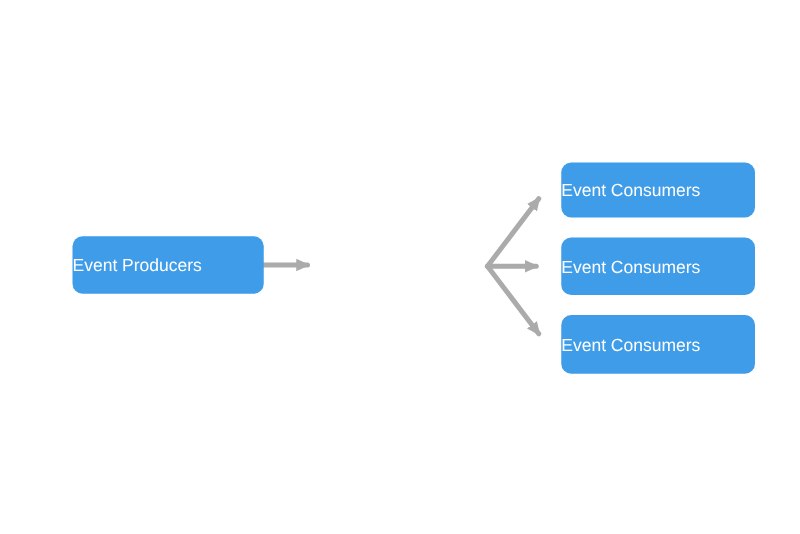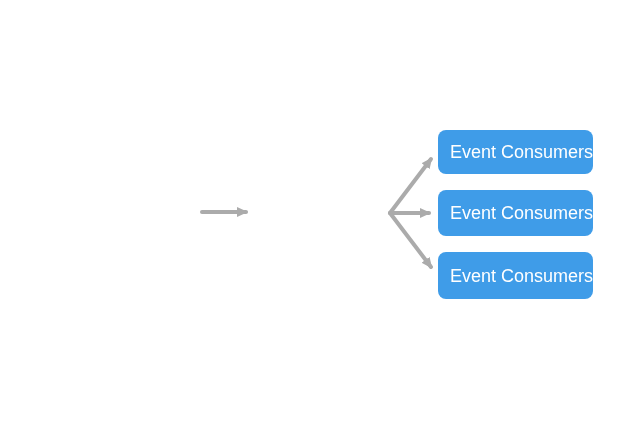--- a/index.html
+++ b/index.html
@@ -30,25 +30,26 @@
   .edges marker path{
     fill:var(--arrow);
   }
   .node{
     position:absolute;
     background:var(--node-fill);
     color:var(--node-text);
     border-radius:8px;
     display:flex;
     align-items:center;
-    justify-content:flex-end;
-    font-size:18px;
+    justify-content:flex-start;
+    font-size:14px;
     line-height:1;
     white-space:nowrap;
     box-sizing:border-box;
+    margin-left:11px;
   }
   #node-producers { left:47px;  top:189px; width:153px; height:46px; }
   #node-ingestion { left:253px; top:198px; width:135px; height:30px; border-radius:7px; }
   #node-consumer-1{ left:438px; top:130px; width:155px; height:44px; }
   #node-consumer-2{ left:438px; top:190px; width:155px; height:46px; }
   #node-consumer-3{ left:438px; top:252px; width:155px; height:47px; }
 </style>
 </head>
 <body>
 
@@ -59,20 +60,23 @@
       <marker id="arrowhead" markerUnits="userSpaceOnUse" markerWidth="14" markerHeight="12" refX="9" refY="5" orient="auto">
         <path d="M0,0 L11,5 L0,10 Z"></path>
       </marker>
     </defs>
     <line x1="202" y1="212" x2="246" y2="212" marker-end="url(#arrowhead)"></line>
     <line x1="390" y1="213" x2="431" y2="159" marker-end="url(#arrowhead)"></line>
     <line x1="390" y1="213" x2="429" y2="213" marker-end="url(#arrowhead)"></line>
     <line x1="390" y1="213" x2="431" y2="267" marker-end="url(#arrowhead)"></line>
   </svg>
 
+  <div class="node" id="node-producers">
+    <span>Event Producers</span>
+  </div>
 
 
   <div class="node" id="node-consumer-1">
     <span>Event Consumers</span>
   </div>
 
   <div class="node" id="node-consumer-2">
     <span>Event Consumers</span>
   </div>
 

